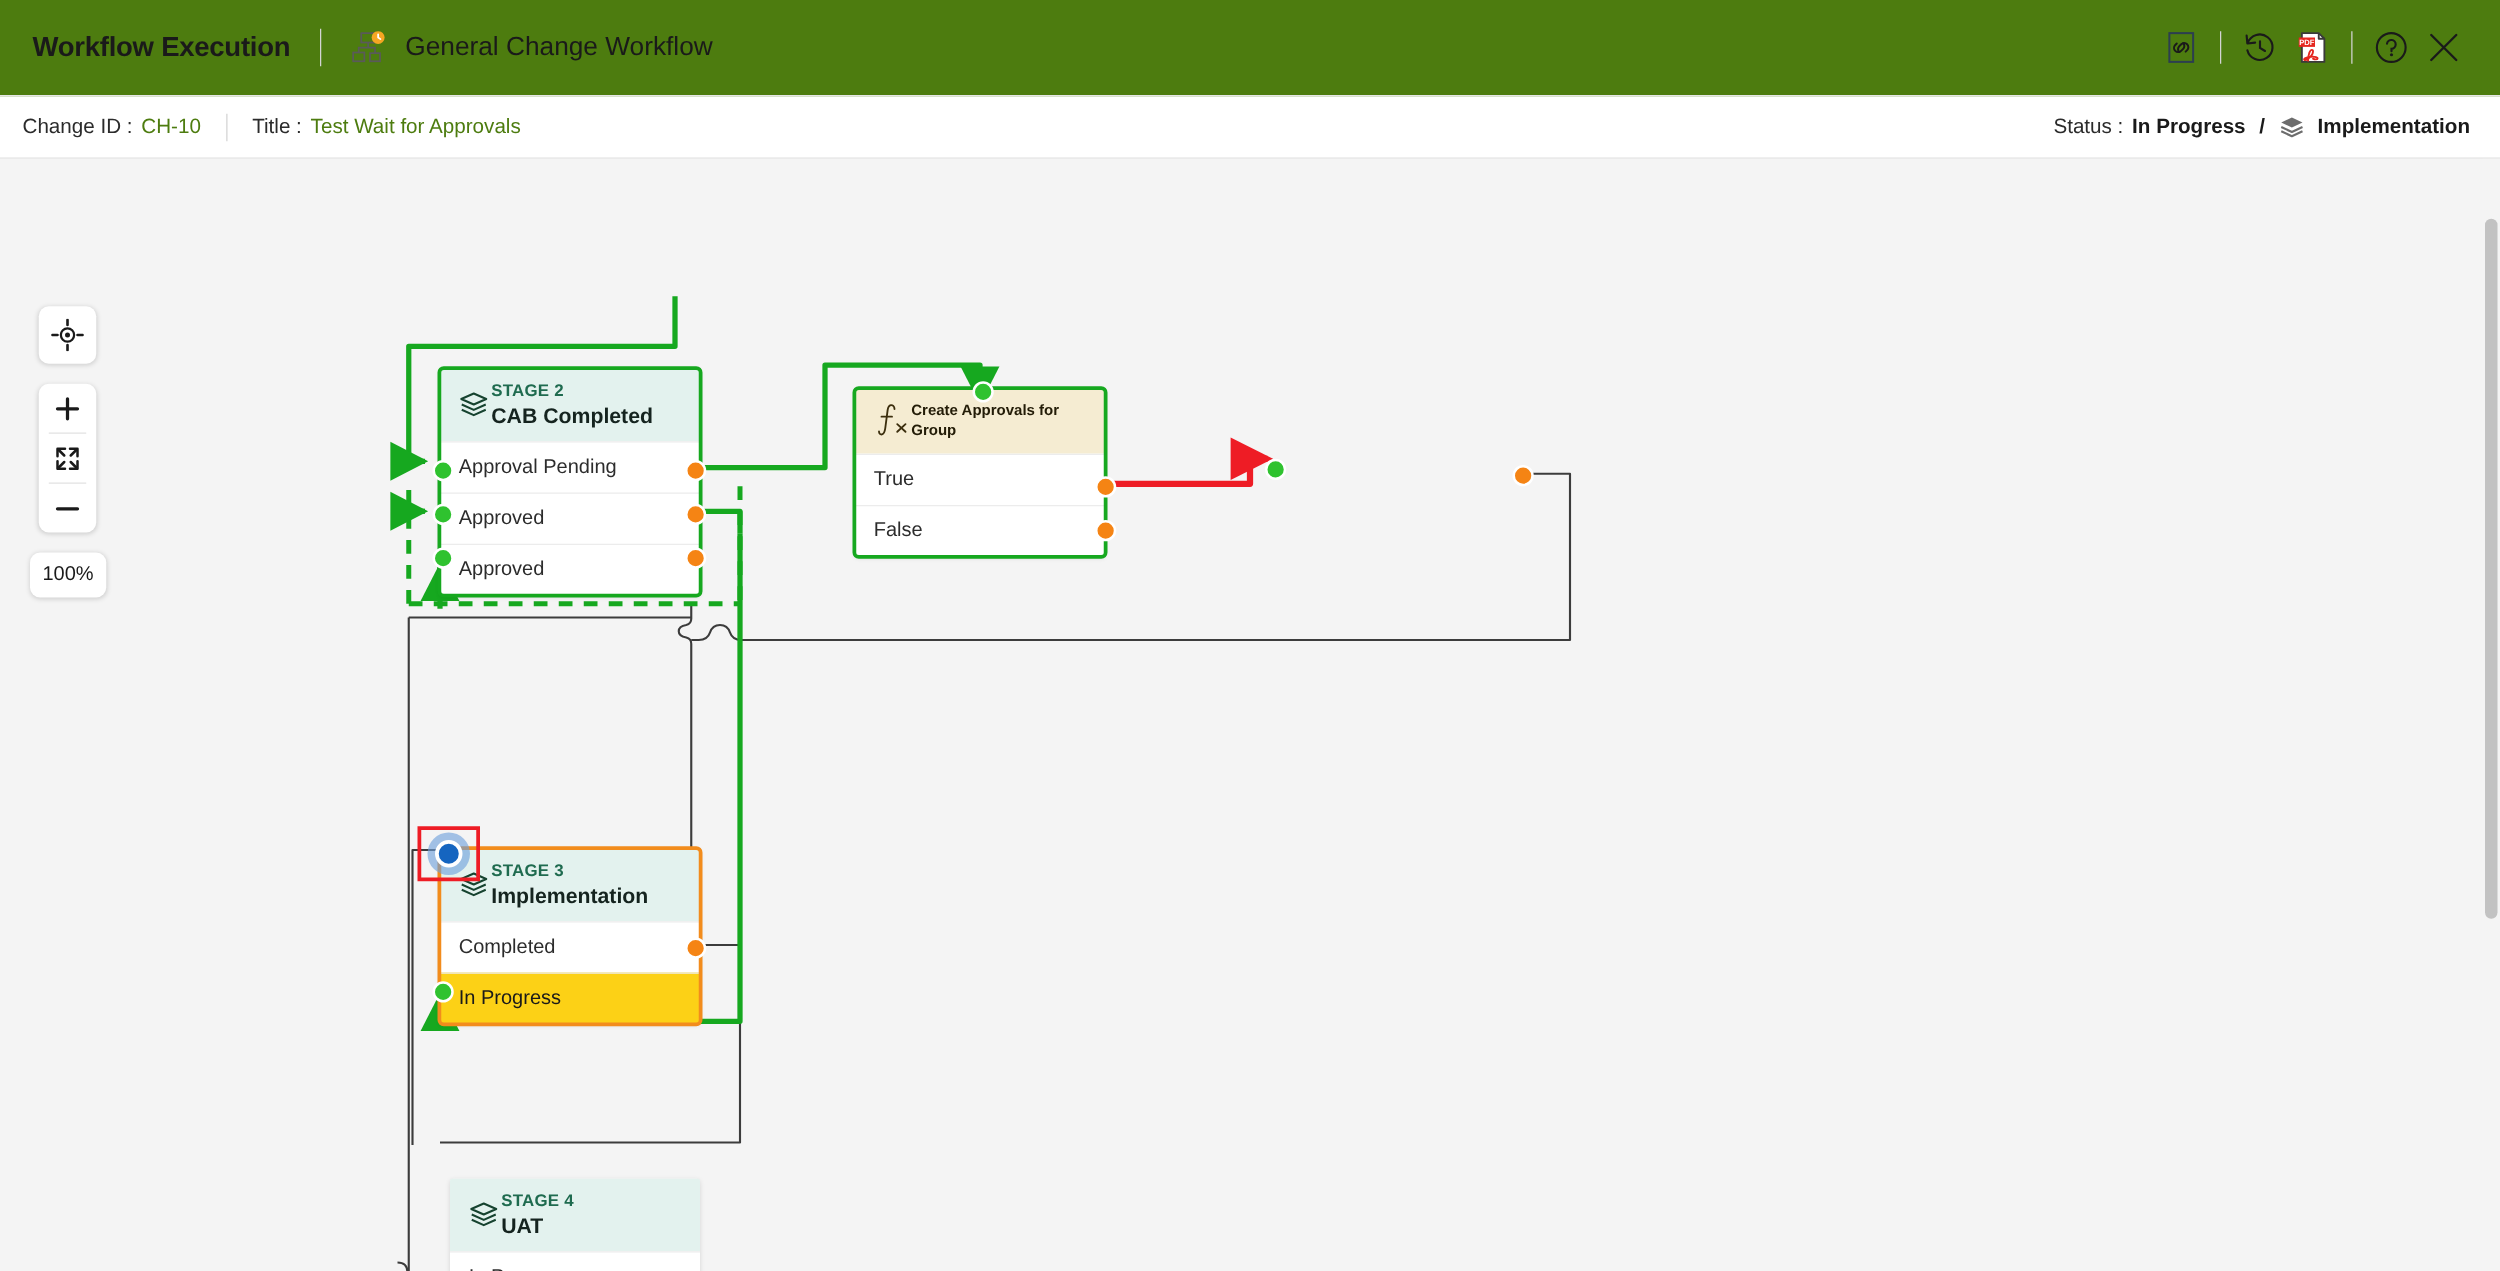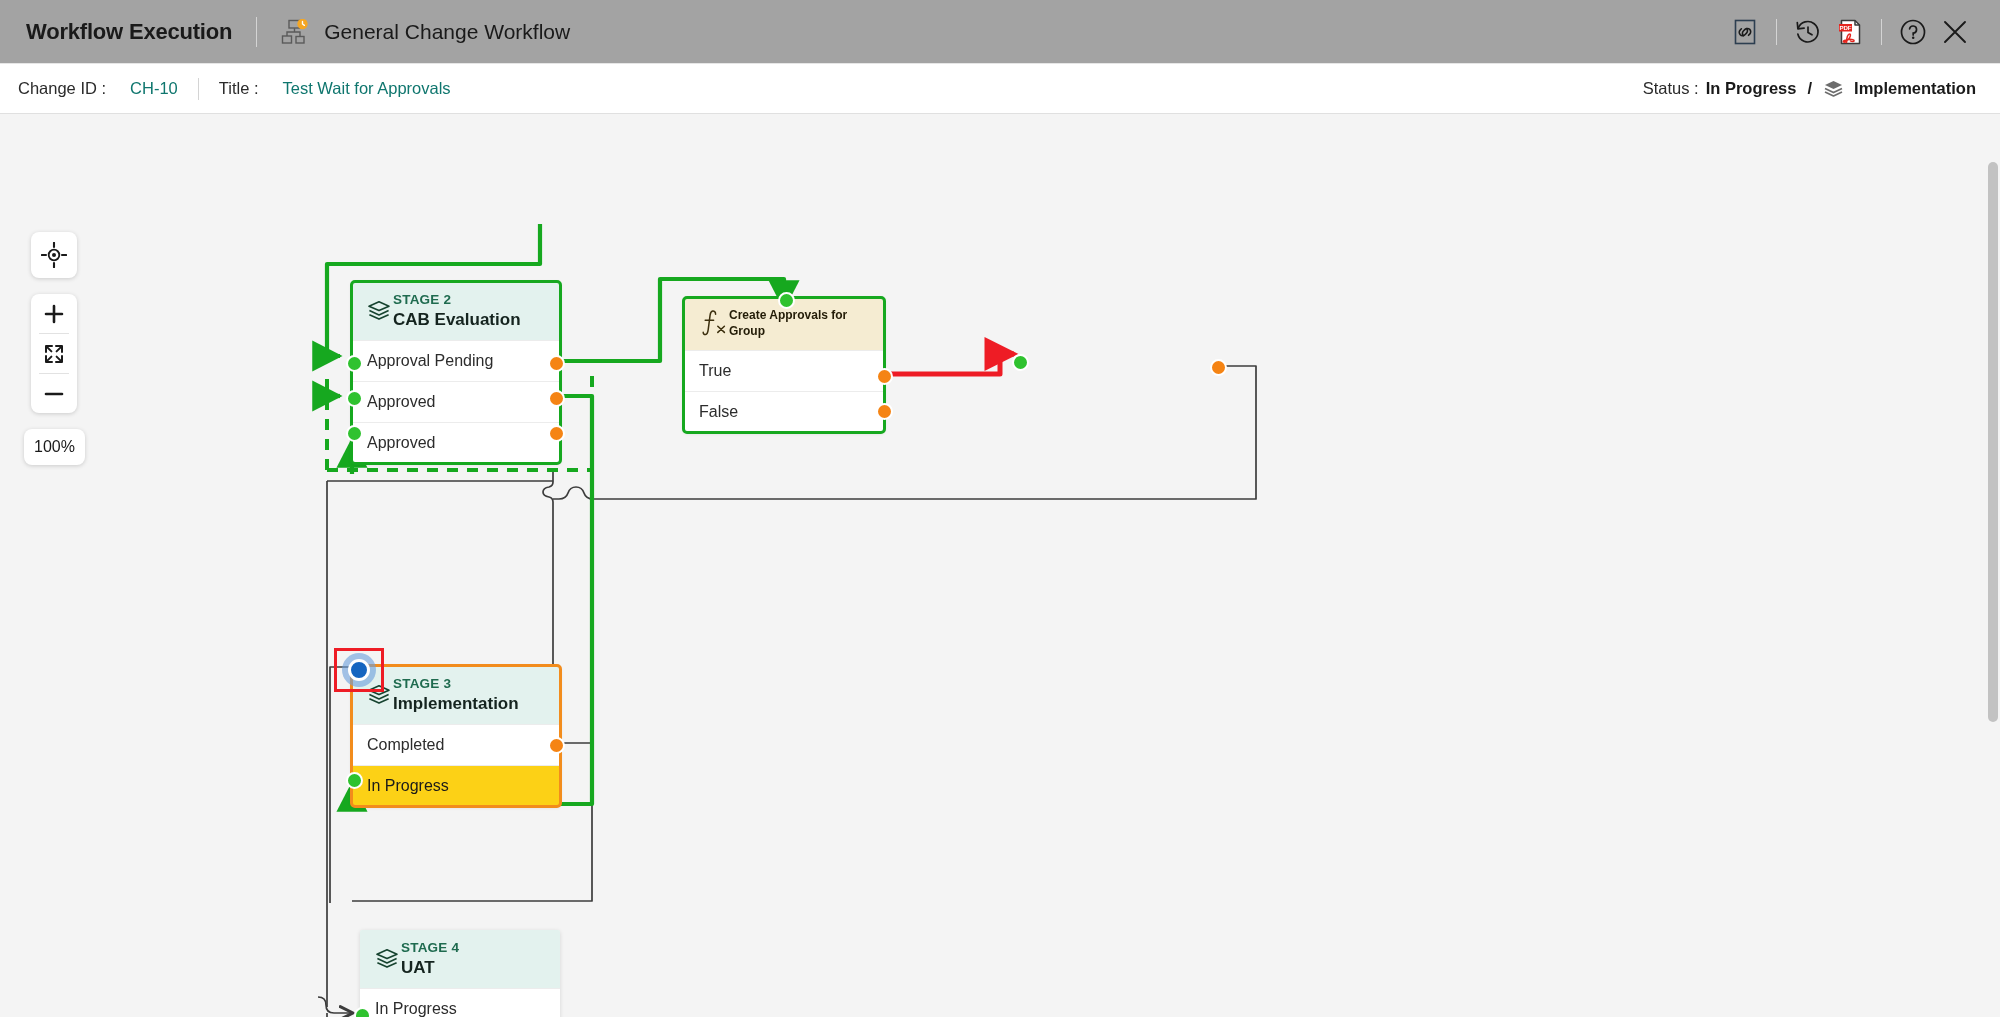--- a/index.html
+++ b/index.html
@@ -5,22 +5,22 @@
   * { box-sizing: border-box; margin: 0; padding: 0; }
   html, body {
     width: 2000px; height: 1017px;
     font-family: "Liberation Sans", sans-serif;
     background: #ffffff;
     overflow: hidden;
   }
 
   
   .app-header {
-    height: 64px;
-    background: #a3a3a3;
+    height: 77px;
+    background: #4d7c0f;
     display: flex;
     align-items: center;
     padding: 0 24px 0 26px;
     border-bottom: 1px solid #e6e6e6;
     position: relative;
   }
   .wf-exec-title {
     font-size: 22px;
     font-weight: bold;
     color: #1a1a1a;
@@ -57,21 +57,21 @@
     height: 50px;
     background: #ffffff;
     display: flex;
     align-items: center;
     padding: 0 24px 0 18px;
     border-bottom: 1px solid #e0e0e0;
     font-size: 16.5px;
     color: #2b2b2b;
   }
   .sh-label { color: #2b2b2b; }
-  .sh-value { color: #0f766e; margin-left: 24px; }
+  .sh-value { color: #4d7c0f; margin-left: 7px; }
   .sh-divider { width:1px; height:22px; background:#d4d4d4; margin:0 20px; }
   .sh-right { margin-left:auto; display:flex; align-items:center; }
   .sh-strong { font-weight: bold; color:#1a1a1a; }
   .sh-slash { margin: 0 11px; font-weight: bold; color:#1a1a1a; }
   .sh-stage-name { font-weight: bold; color:#1a1a1a; margin-left: 10px; }
 
   
   .canvas-wrap {
     position: relative;
     width: 2000px;
@@ -378,21 +378,21 @@
     <div class="node-hdr stage">
       <span style="display:flex;">
         <svg width="24" height="22" viewBox="0 0 24 22">
           <path d="M12 1.8 L22 6.2 L12 10.6 L2 6.2 Z" fill="none" stroke="#16432f" stroke-width="1.6" stroke-linejoin="round"></path>
           <path d="M2.4 10.6 L12 14.9 L21.6 10.6" fill="none" stroke="#16432f" stroke-width="1.6" stroke-linejoin="round"></path>
           <path d="M2.4 14.8 L12 19.1 L21.6 14.8" fill="none" stroke="#16432f" stroke-width="1.6" stroke-linejoin="round"></path>
         </svg>
       </span>
       <span class="hdr-texts">
         <span class="stage-kicker">STAGE 2</span>
-        <span class="stage-title">CAB Evaluation</span>
+        <span class="stage-title">CAB Completed</span>
       </span>
     </div>
     <div class="node-row">Approval Pending</div>
     <div class="node-row">Approved</div>
     <div class="node-row">Approved</div>
   </div>
 
   <div class="port green" style="left:346px; top:241px;"></div>
   <div class="port green" style="left:346px; top:276px;"></div>
   <div class="port green" style="left:346px; top:311px;"></div>

